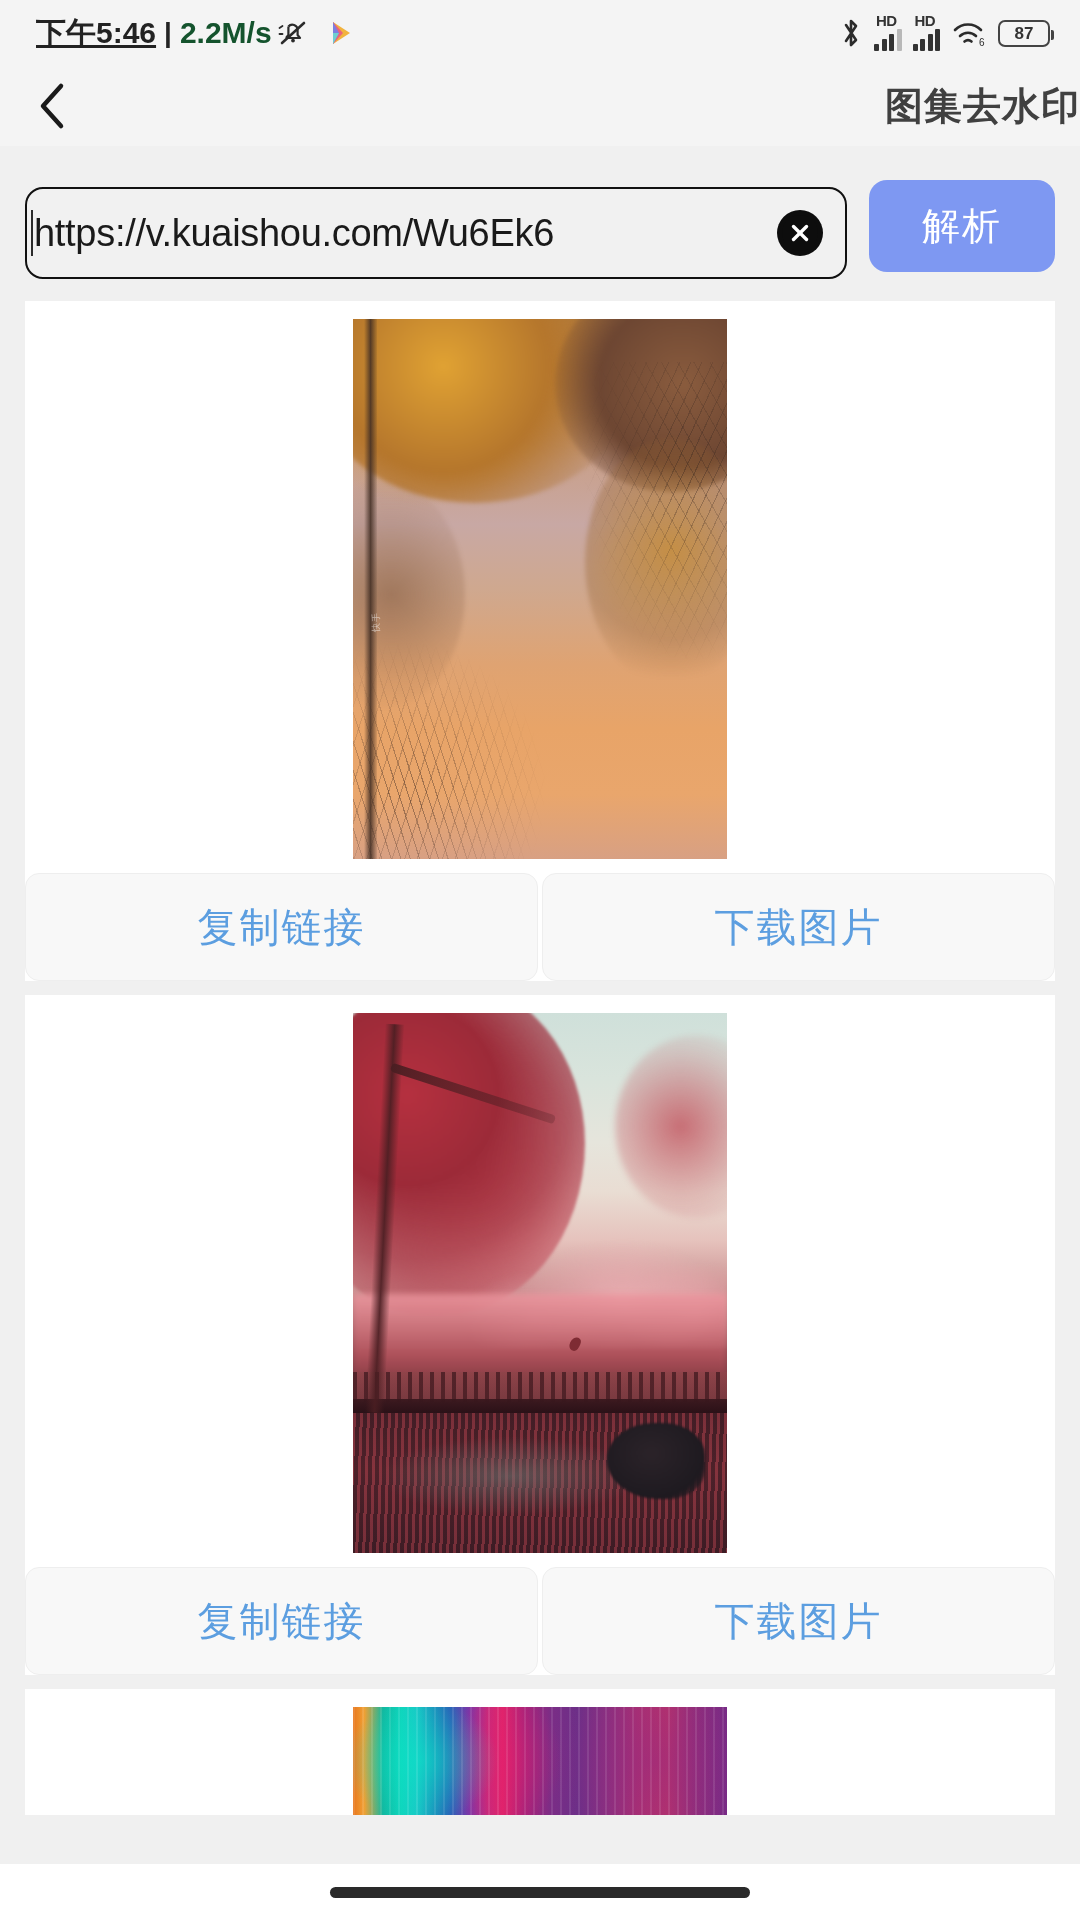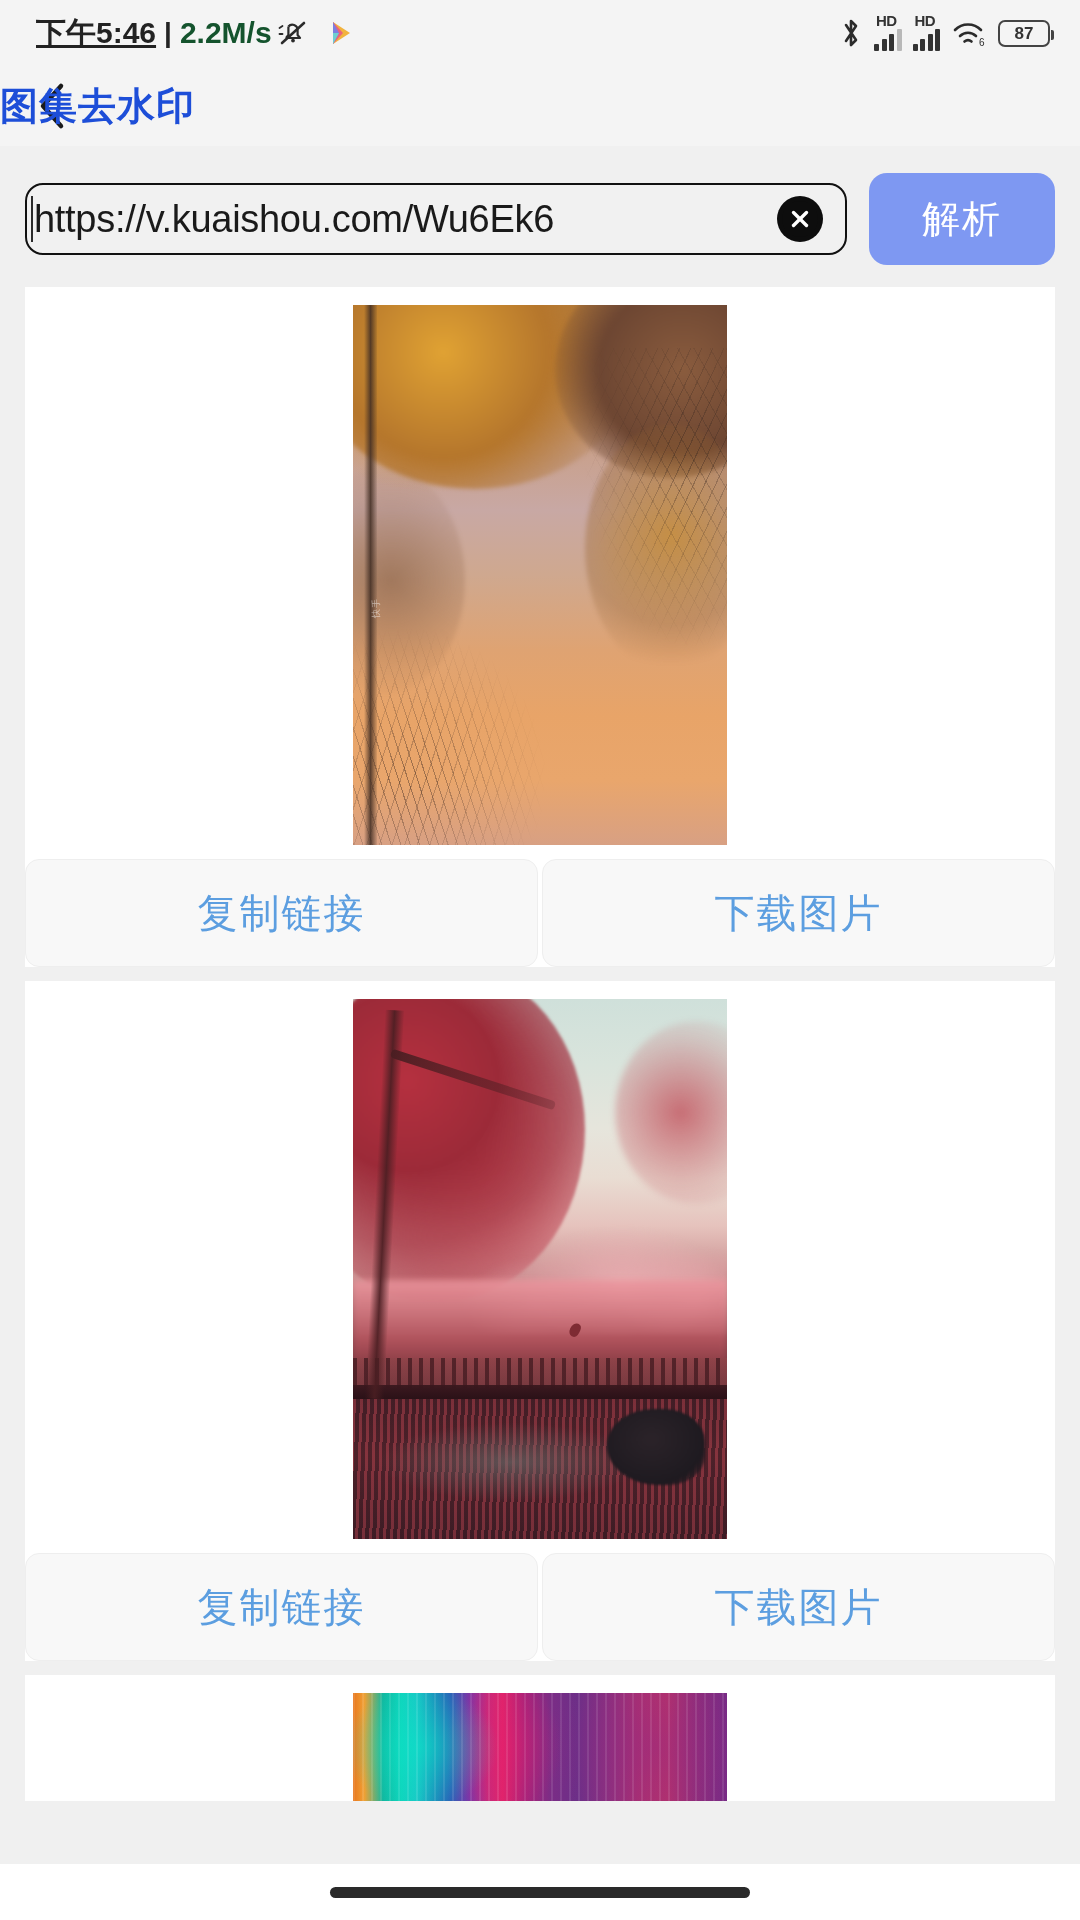--- a/index.html
+++ b/index.html
@@ -137,24 +137,24 @@
     width: 60px; height: 60px;
     display: flex;
     align-items: center;
     justify-content: flex-start;
     cursor: pointer;
   }
   .back-btn svg { display: block; }
   .nav-title {
     position: absolute;
     left: 0; right: 0;
-    text-align: left;
+    text-align: right;
     font-size: 38px;
     font-weight: bold;
-    color: #1d4ed8;
+    color: #404040;
     letter-spacing: 1px;
     pointer-events: none;
   }
 
   
   .content {
     flex: 1 1 auto;
     background: #f0f0f0;
     overflow: hidden;
     position: relative;
@@ -162,28 +162,29 @@
 
   
   .url-row {
     display: flex;
     align-items: center;
     padding: 27px 25px 22px 25px;
     gap: 22px;
   }
   .url-field {
     flex: 1 1 auto;
-    height: 72px;
+    height: 92px;
     background: #f1f1f1;
     border: 2.6px solid #111;
     border-radius: 18px;
     display: flex;
     align-items: center;
     padding: 0 22px 0 4px;
     position: relative;
+    margin-top: 14px;
   }
   .url-caret {
     width: 2px;
     height: 46px;
     background: #2b2b2b;
     margin-right: 1px;
     flex: 0 0 2px;
   }
   .url-text {
     flex: 1 1 auto;

